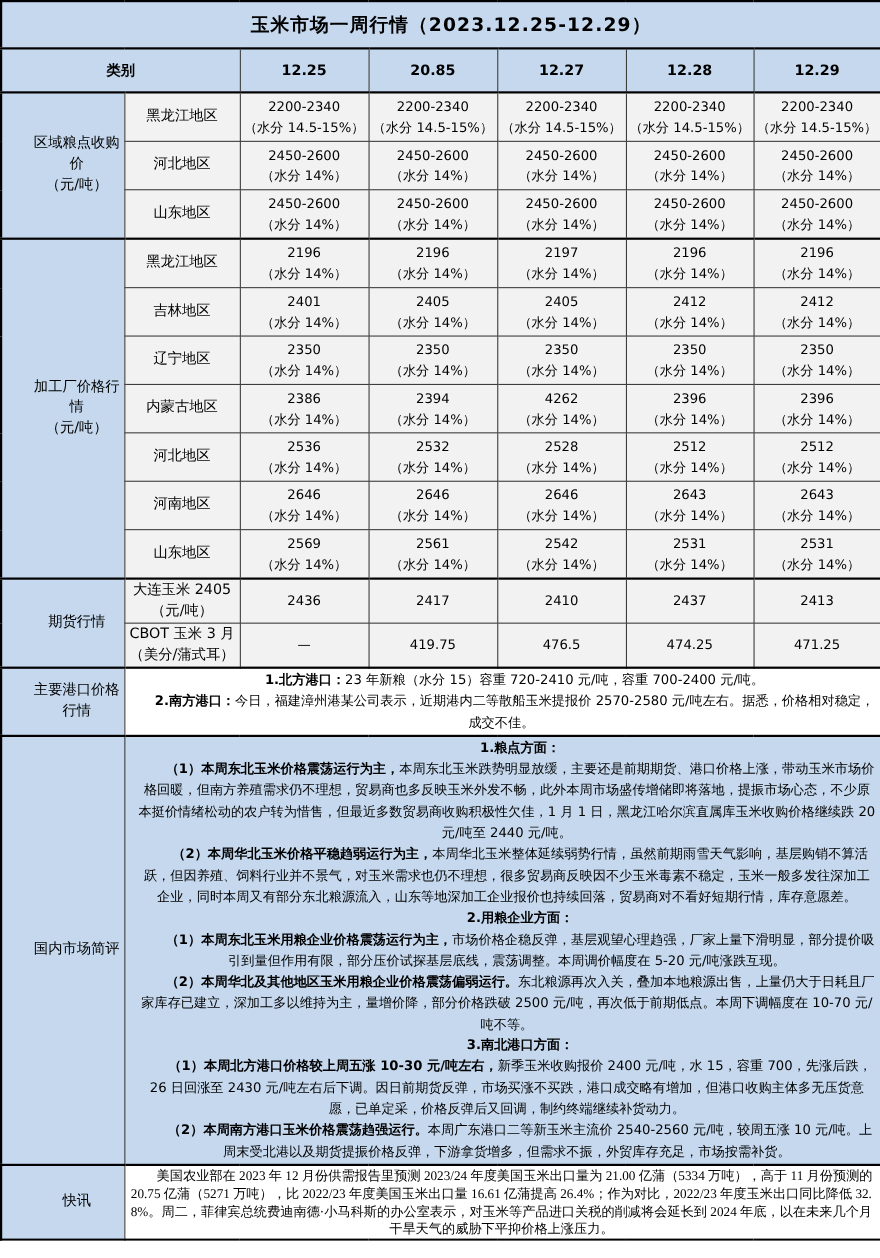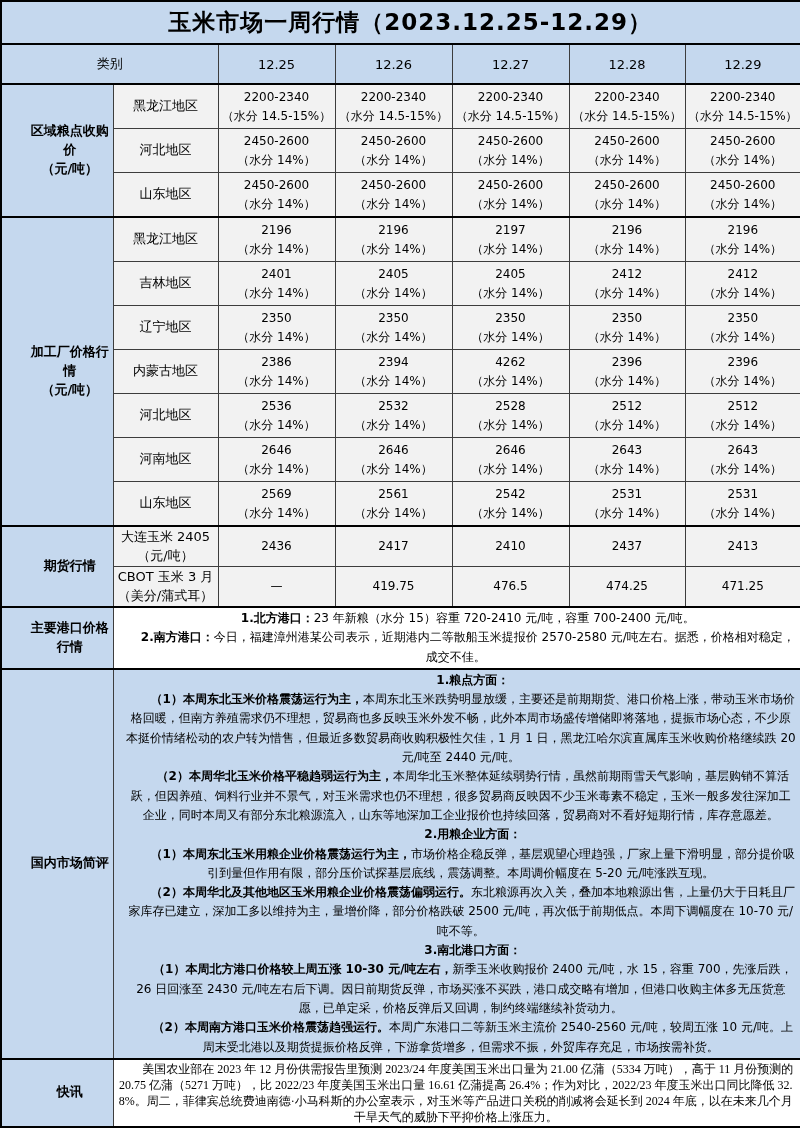--- a/index.html
+++ b/index.html
@@ -5,23 +5,23 @@
   :root{
     --blue:#c5d8ee;
     --gray:#f2f2f2;
     --thin:#3d3d3d;
   }
   html,body{margin:0;padding:0;background:#fff;}
   body{width:800px;font-family:"DejaVu Sans","Liberation Sans",sans-serif;color:#000;}
   table{border-collapse:collapse;width:800px;table-layout:fixed;border:2px solid #000;}
   td{border:1px solid var(--thin);text-align:center;vertical-align:middle;padding:1px 2px;background:var(--gray);word-break:break-all;}
   tbody.sec > tr:first-child > td{border-top:2px solid #000;}
-  td.title{background:var(--blue);font-weight:bold;font-size:23px;height:39px;letter-spacing:1px;padding-left:20px;}
-  td.hdr{background:var(--blue);font-weight:normal;font-size:13px;height:36px;}
-  td.lbl{background:var(--blue);font-weight:bold;font-size:13px;line-height:1.45;padding-left:27px;}
+  td.title{background:var(--blue);font-weight:bold;font-size:17px;height:39px;letter-spacing:1px;padding-left:20px;}
+  td.hdr{background:var(--blue);font-weight:bold;font-size:13px;height:36px;}
+  td.lbl{background:var(--blue);font-weight:normal;font-size:13px;line-height:1.45;padding-left:27px;}
   td.rgn{font-size:13px;line-height:1.4;margin-left:40px;}
   td.val{font-size:12px;line-height:1.55;}
   #sec-0 td,#sec-1 td{height:41px;}
   #sec-2 td{height:37px;}
   td.txt{text-align:center;background:#fff;padding:1px 4px 1px 2px;font-size:12px;vertical-align:middle;}
   td.txt p{margin:0;text-indent:2em;line-height:19.3px;}
   td.ports{height:56px;}
   td.cmt{background:var(--blue);padding-left:12px;}
   td.news p{line-height:16px;font-family:Liberation Serif, serif;}
   b{font-weight:bold;}
@@ -41,21 +41,21 @@
   </colgroup>
   <tbody>
     <tr>
       <td colspan="7" class="title">玉米市场一周行情（2023.12.25-12.29）</td>
     </tr>
   </tbody>
   <tbody class="sec">
     <tr>
       <td colspan="2" class="hdr">类别</td>
       <td class="hdr">12.25</td>
-      <td class="hdr">12.26</td>
+      <td class="hdr">20.85</td>
       <td class="hdr">12.27</td>
       <td class="hdr">12.28</td>
       <td class="hdr">12.29</td>
     </tr>
   </tbody>
   <tbody class="sec" id="sec-0">
       <tr>
         <td class="lbl" rowspan="3">
           <div>区域粮点收购价</div>
           <div>（元/吨）</div>

